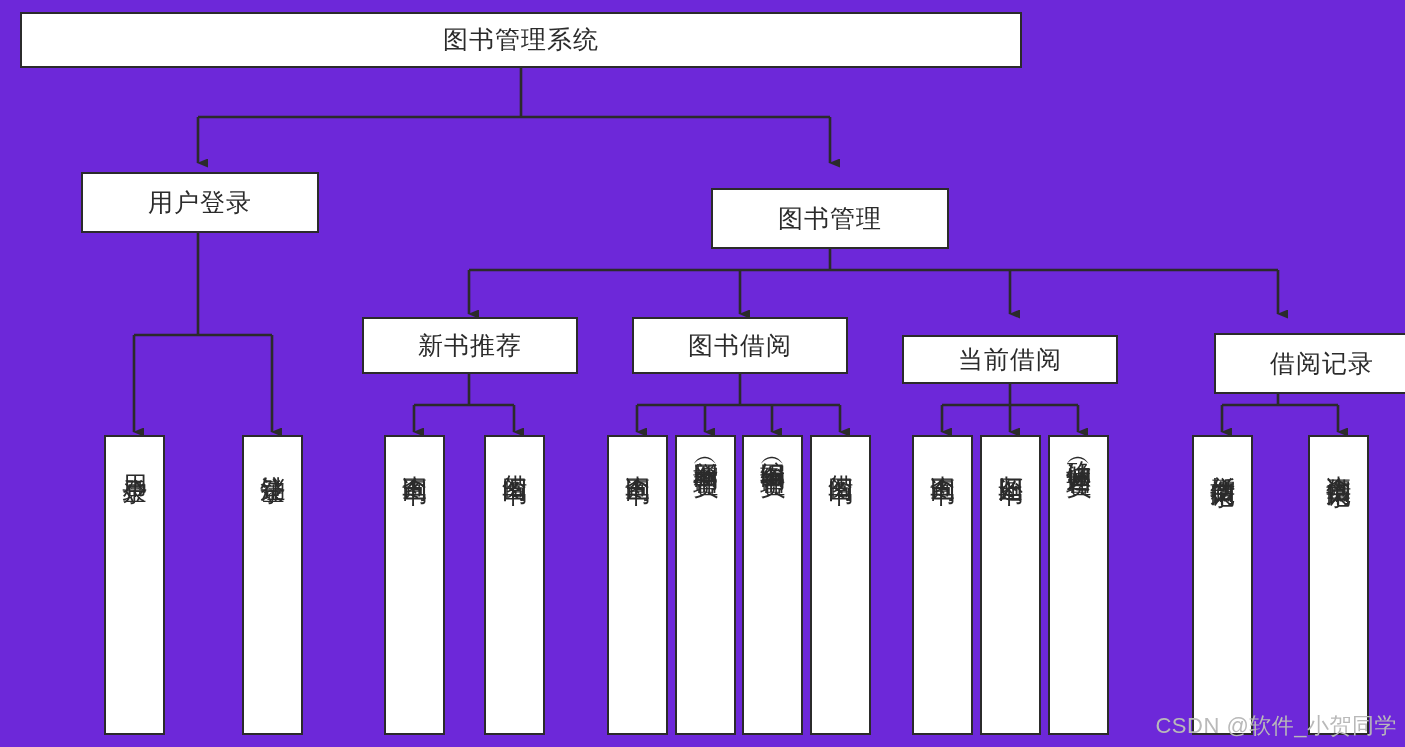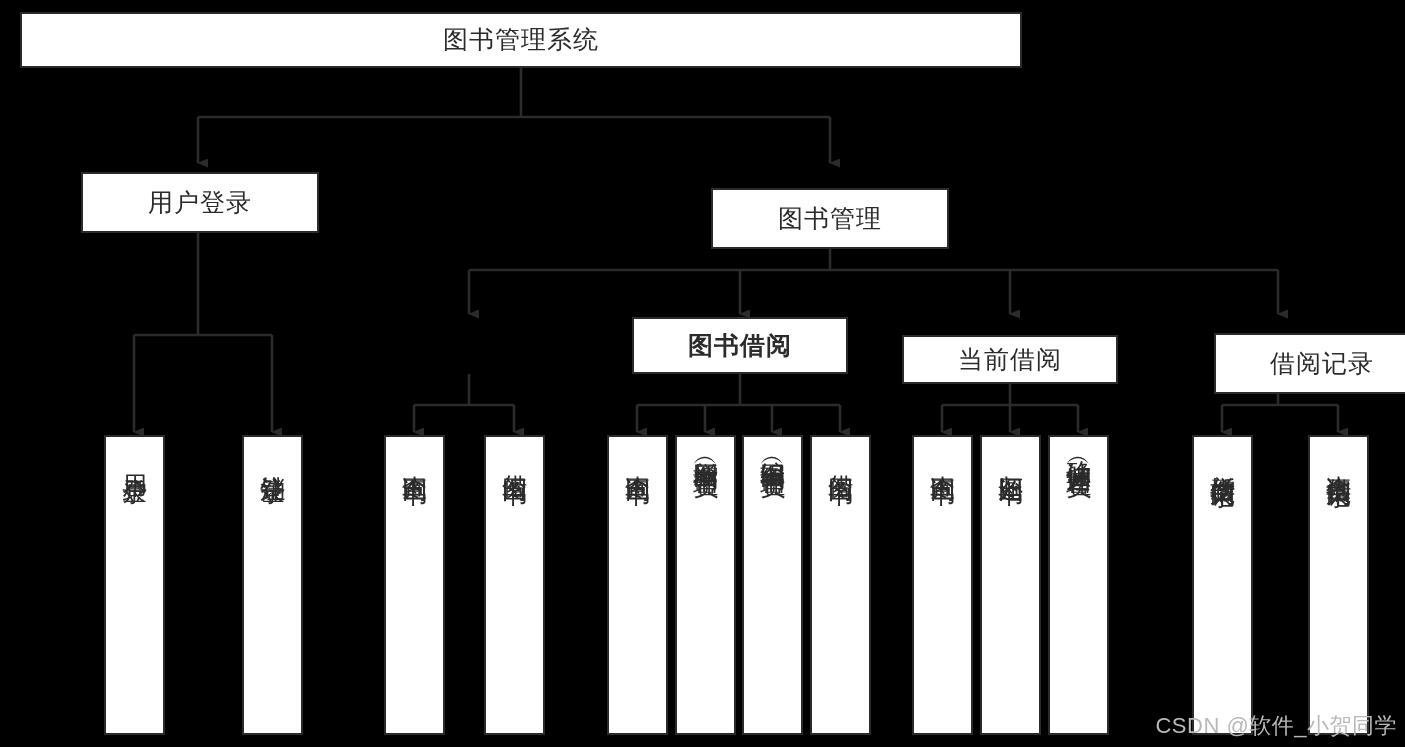--- a/index.html
+++ b/index.html
@@ -7,21 +7,21 @@
     padding: 0;
     background: #ffffff;
   }
   body {
     font-family: "Liberation Sans", "DejaVu Sans", sans-serif;
   }
   #canvas {
     position: relative;
     width: 1405px;
     height: 747px;
-    background: #000000;
+    background: #6d28d9;
     overflow: hidden;
   }
   #edges {
     position: absolute;
     left: 0;
     top: 0;
     width: 1405px;
     height: 747px;
   }
   .node {
@@ -129,21 +129,24 @@
     <span class="label">图书管理系统</span>
   </div>
 
   <div class="node node-h" style="left:81px; top:172px; width:238px; height:61px;">
     <span class="label">用户登录</span>
   </div>
   <div class="node node-h" style="left:711px; top:188px; width:238px; height:61px;">
     <span class="label">图书管理</span>
   </div>
 
-  <div class="node node-h" style="left:632px; top:317px; width:216px; height:57px;font-weight:bold;">
+  <div class="node node-h" style="left:362px; top:317px; width:216px; height:57px;">
+    <span class="label">新书推荐</span>
+  </div>
+  <div class="node node-h" style="left:632px; top:317px; width:216px; height:57px;">
     <span class="label">图书借阅</span>
   </div>
   <div class="node node-h" style="left:902px; top:335px; width:216px; height:49px;">
     <span class="label">当前借阅</span>
   </div>
   <div class="node node-h" style="left:1170px; top:333px; width:216px; height:61px;margin-left:44px;">
     <span class="label">借阅记录</span>
   </div>
 
   <div class="node node-v pad-more" style="left:104px; top:435px; width:61px; height:300px;">

